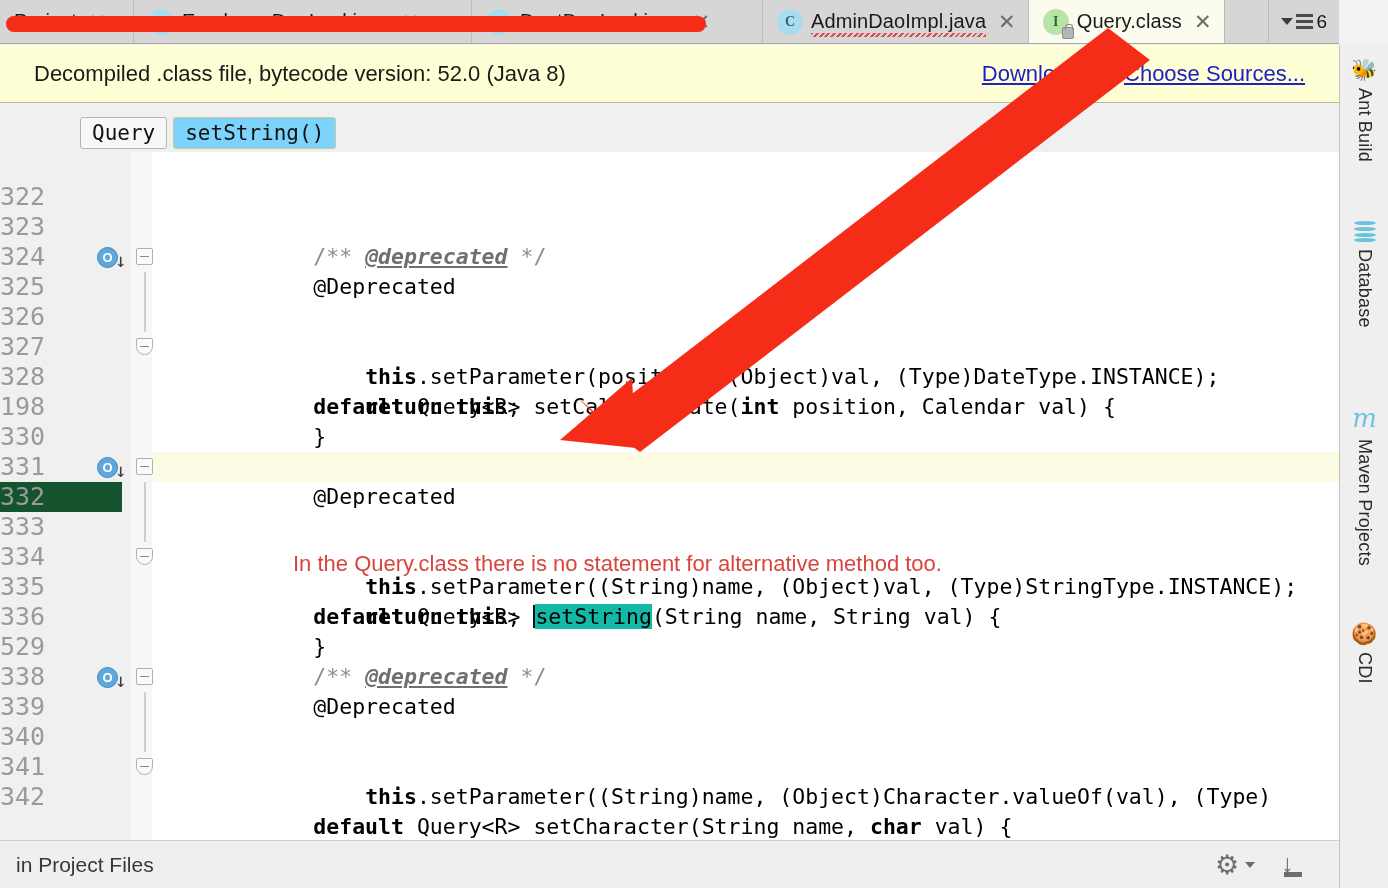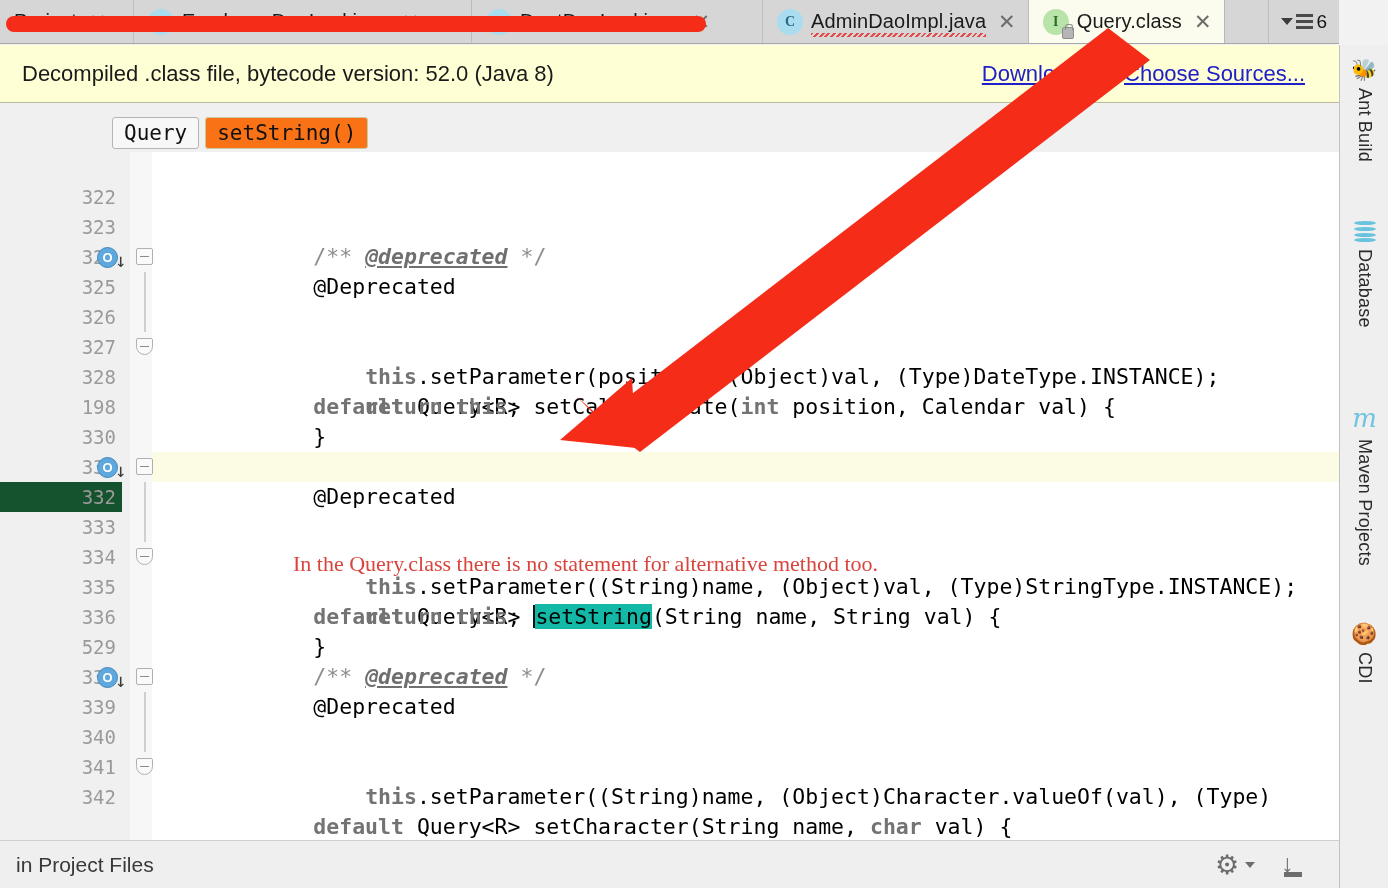--- a/index.html
+++ b/index.html
@@ -59,64 +59,64 @@
   }
   .caret-dn { width: 0; height: 0; border-left: 6px solid transparent; border-right: 6px solid transparent; border-top: 7px solid #3c3c3c; }
   .burger { display: flex; flex-direction: column; gap: 3px; }
   .burger i { display: block; width: 17px; height: 3px; background: #4a4a4a; }
   .tab-count { font-size: 19px; color: #141414; }
 
   
   .notif {
     position: absolute; left: 0; top: 45px; width: 1339px; height: 58px;
     background: #ffffd5; border-bottom: 1px solid #b8b89a;
-    display: flex; align-items: center; padding: 0 34px 0 22px;
+    display: flex; align-items: center; padding: 0 34px 0 34px;
   }
   .notif-text { font-size: 22px; color: #1a1a1a; }
   .notif-links { margin-left: auto; display: flex; gap: 26px; }
   .notif-links a { font-size: 22px; color: #2020c8; text-decoration: underline; }
 
   
   .crumbbar {
     position: absolute; left: 0; top: 104px; width: 1339px; height: 58px;
     background: #f0f0f0; border-bottom: 1px solid #cccccc;
-    display: flex; align-items: center; padding-left: 112px; gap: 6px;
+    display: flex; align-items: center; padding-left: 80px; gap: 6px;
   }
   .crumb {
     font-family: "DejaVu Sans Mono", monospace; font-size: 21px; color: #111;
     padding: 3px 11px; border: 1px solid #b5b5b5; border-radius: 3px; background: #f7f7f7;
   }
-  .crumb.sel { background: #f97316; border-color: #c9c9a0; }
+  .crumb.sel { background: #7dd3fc; border-color: #c9c9a0; }
 
   
   .editor {
     position: absolute; left: 0; top: 152px; width: 1339px; height: 688px;
     background: #ffffff; overflow: hidden;
   }
   .gutter {
     position: absolute; left: 0; top: 0; width: 152px; height: 100%;
     background: #f0f0f0; border-right: 1px solid #d4d4d4;
   }
   .fold-strip { position: absolute; left: 130px; top: 0; width: 22px; height: 100%; background: #f7f7f7; }
   .code {
     position: absolute; left: 152px; top: 0; right: 0; bottom: 0;
     font-family: "DejaVu Sans Mono", monospace; font-size: 21.5px;
   }
   .row { position: relative; height: 30px; line-height: 30px; white-space: pre; }
   .row.cur { background: #fcfbe3; }
   .row.cur .ln { background: #14532d; }
   .ln {
-    position: absolute; left: -152px; width: 122px; text-align: right;
-    color: #9a9a9a; font-family: "DejaVu Sans Mono", monospace; font-size: 19px;
+    position: absolute; left: -152px; width: 122px; text-align: left;
+    color: #9a9a9a; font-family: "DejaVu Sans Mono", monospace; font-size: 25px;
     padding-right: 6px;
   }
   .txt { display: inline-block; padding-left: 6px; }
 
   
-  .kw  { color: #737373; font-weight: bold; }
+  .kw  { color: #000000; font-weight: bold; }
   .cmt { color: #8c8c8c; }
   .dep { color: #6f6f6f; font-style: italic; font-weight: bold; text-decoration: underline; }
   .sel { background: #14b8a6; }
 
   
   .ov {
     position: absolute; left: -55px; top: 5px; width: 21px; height: 21px;
     border-radius: 50%; background: #5fa8dd; border: 1px solid #3d87bd;
     color: #ffffff; font-size: 13px; font-weight: bold; line-height: 19px;
     text-align: center; font-family: "Liberation Sans", sans-serif;
@@ -128,21 +128,21 @@
   }
   .fold::after { content: ""; position: absolute; left: 3px; top: 6.5px; width: 9px; height: 1.5px; background: #8a8a8a; }
   .fold.end { border-radius: 2px 2px 9px 9px; }
   .foldline { position: absolute; left: -8px; top: 0; width: 1.5px; height: 30px; background: #cfcfcf; }
 
   .caret { display: inline-block; width: 2px; height: 23px; background: #111; vertical-align: -4px; }
 
   
   .anno {
     position: absolute; left: 293px; top: 551px;
-    font-family: Liberation Serif, serif; font-size: 22px; color: #d9453d;
+    font-family: Liberation Sans, sans-serif; font-size: 22px; color: #d9453d;
     white-space: nowrap;
   }
 
   
   .vscroll { position: absolute; right: 0; top: 152px; width: 22px; height: 688px; background: #ffffff; }
   .vthumb { position: absolute; left: 6px; top: 370px; width: 10px; height: 72px; background: #6e6e6e; border-radius: 5px; }
   .vmark { position: absolute; left: 0; top: 408px; width: 22px; height: 5px; background: #9b94d6; }
 
   
   .rbar {

